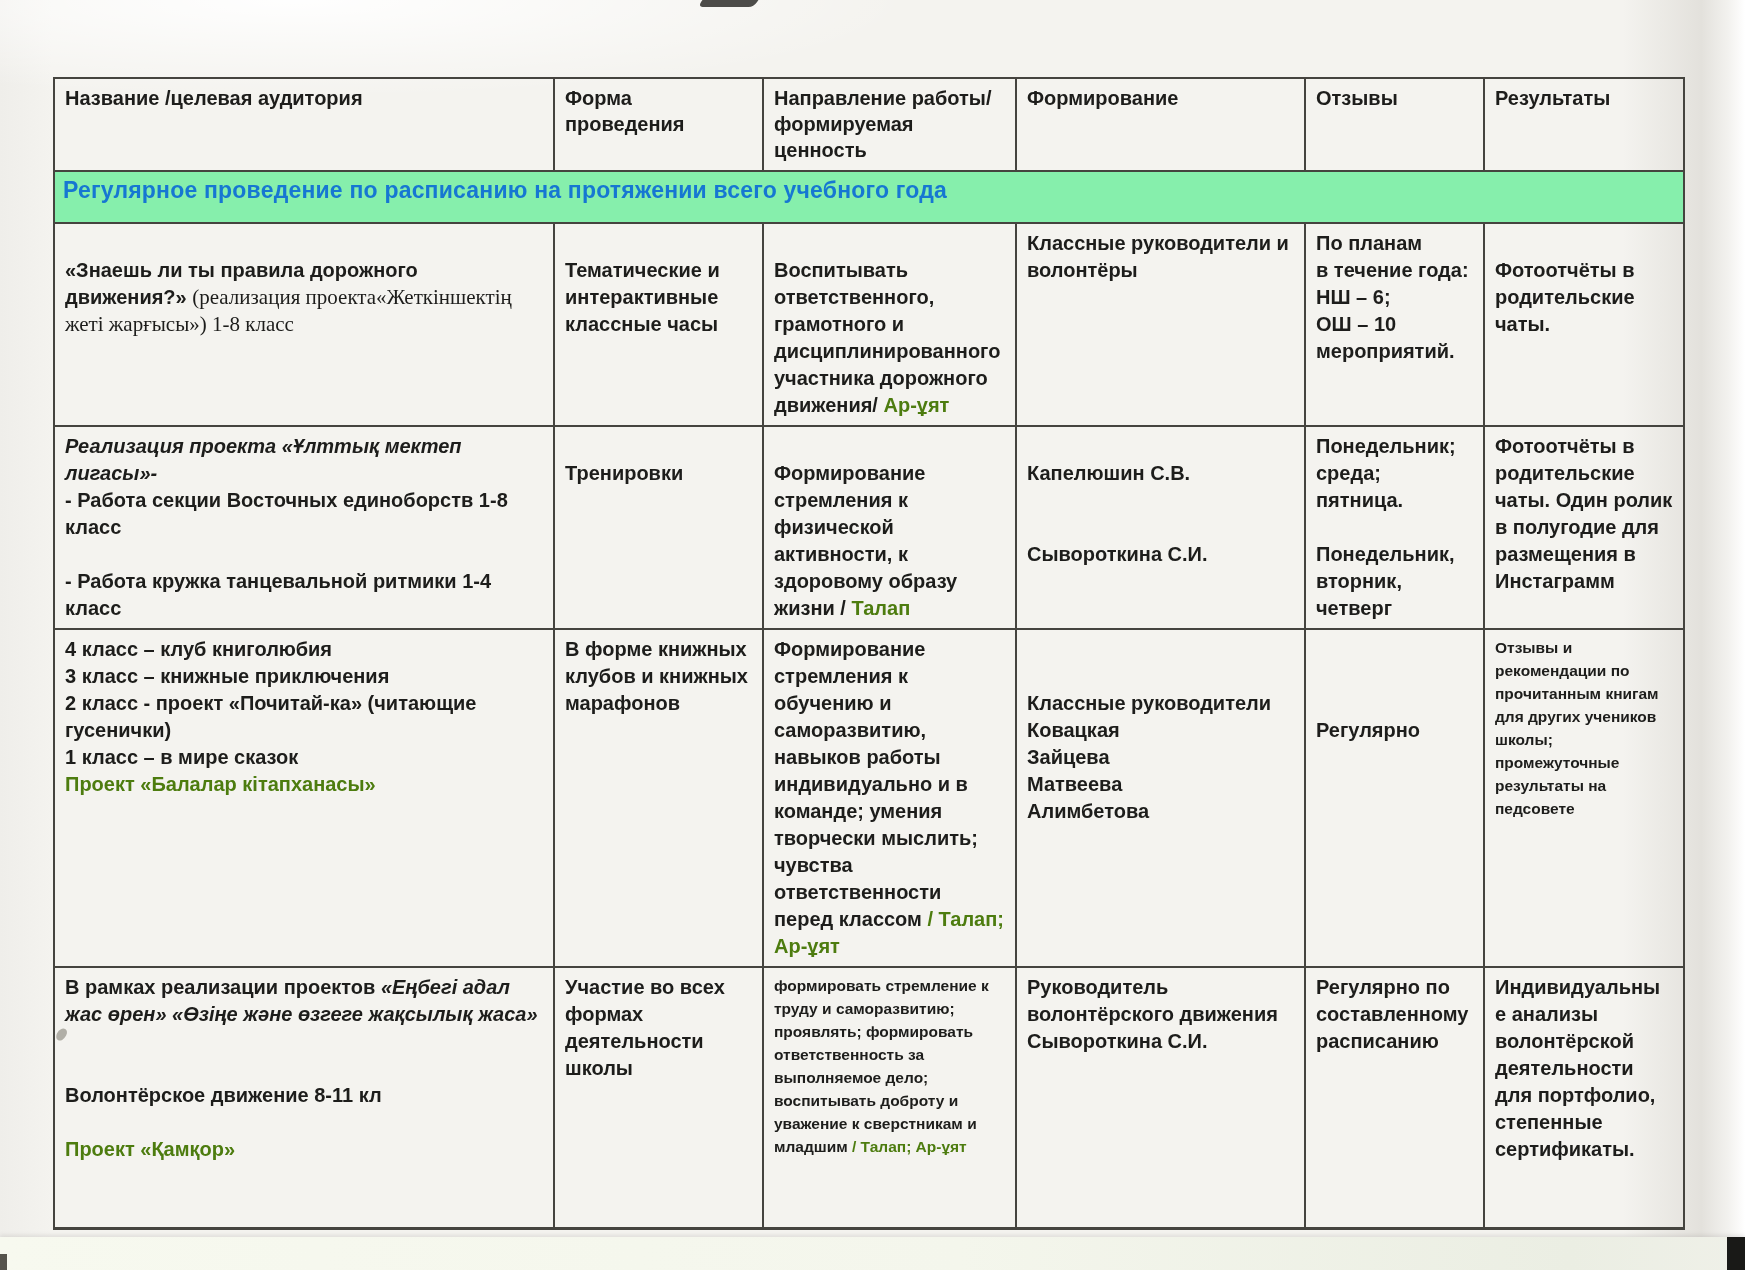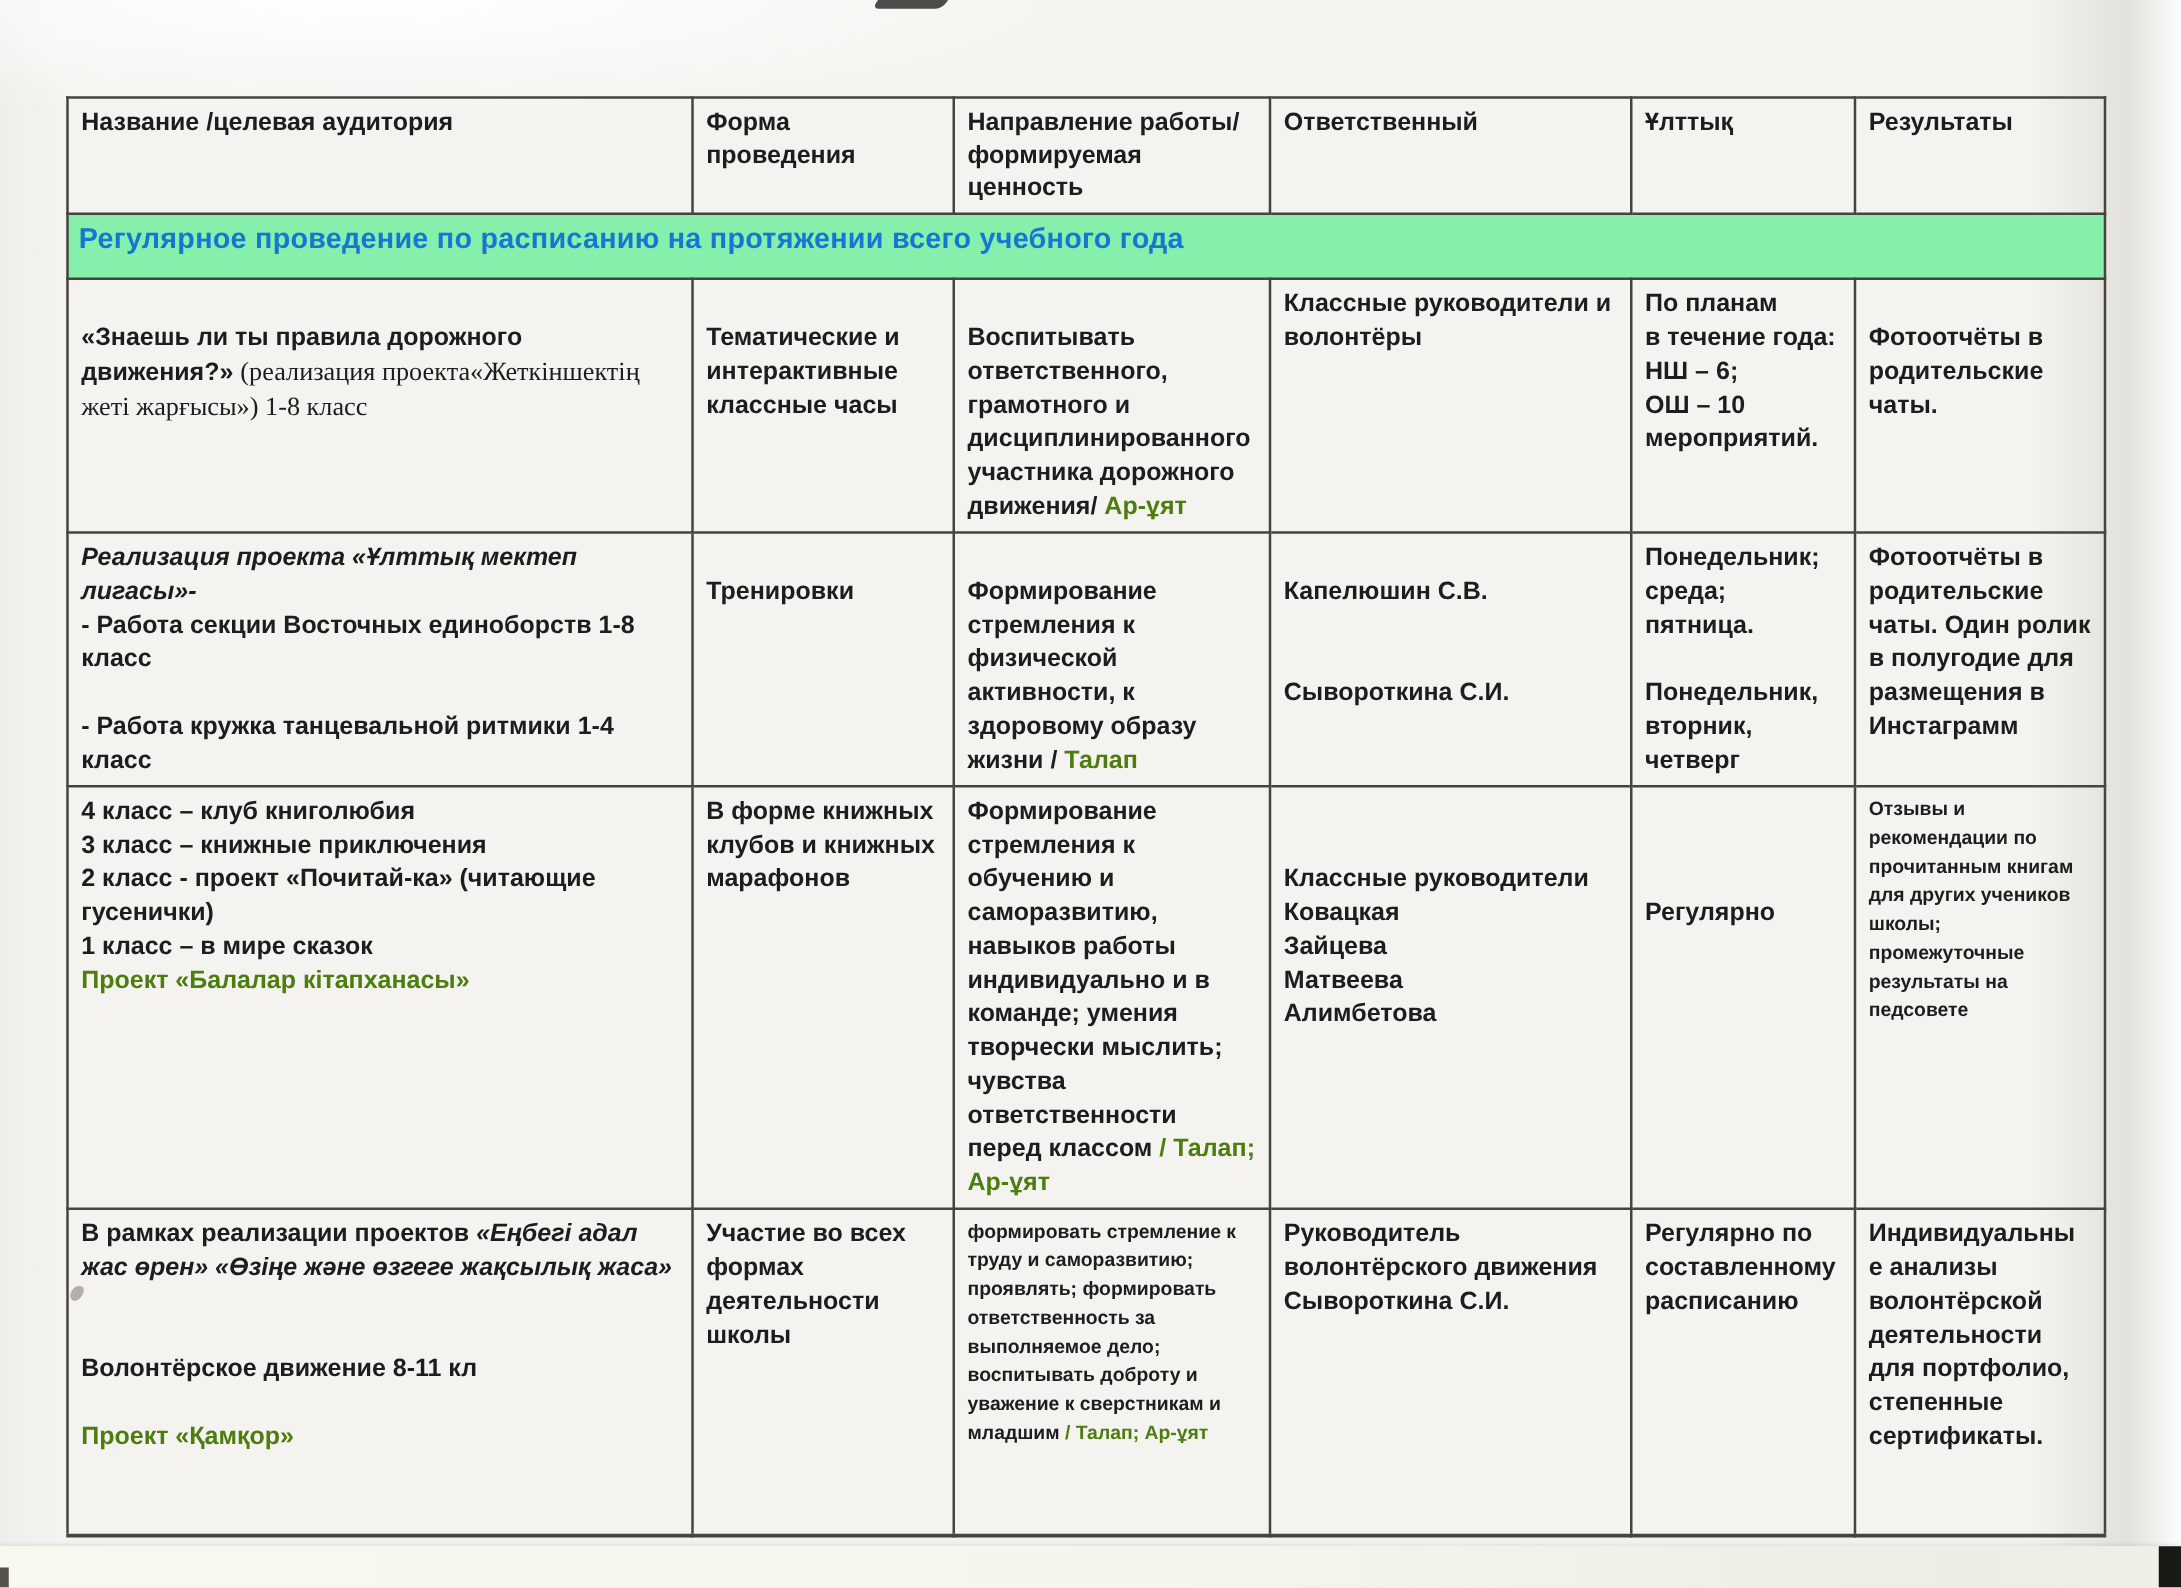--- a/index.html
+++ b/index.html
@@ -80,22 +80,22 @@
       <col style="width:253px">
     <col style="width:289px">
       <col style="width:179px">
       <col style="width:200px">
   </colgroup>
   <thead>
     <tr>
       <th>Название /целевая аудитория</th>
       <th>Форма проведения</th>
       <th>Направление работы/формируемая ценность</th>
-      <th>Ответственный</th>
-      <th>Ұлттық</th>
+      <th>Формирование</th>
+      <th>Отзывы</th>
       <th>Результаты</th>
     </tr>
     <tr class="banner-row">
       <td colspan="6">
         <span class="banner-text">Регулярное проведение по расписанию на протяжении всего учебного года</span>
       </td>
     </tr>
   </thead>
   <tbody>
       <tr>

